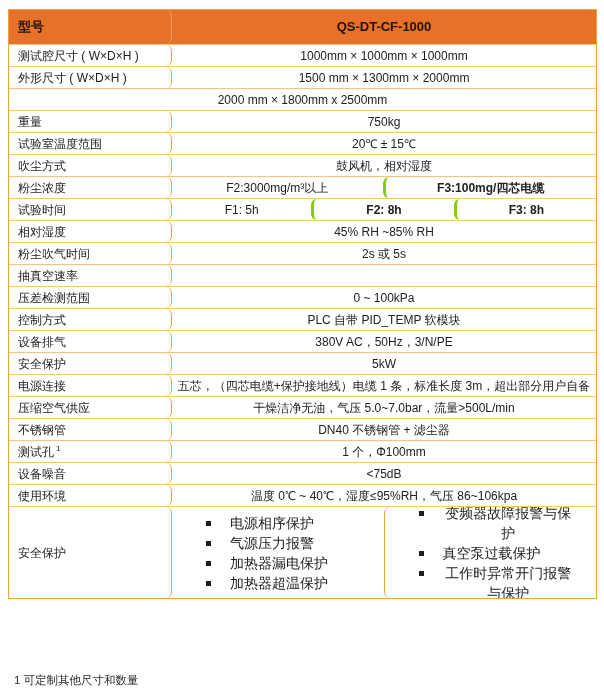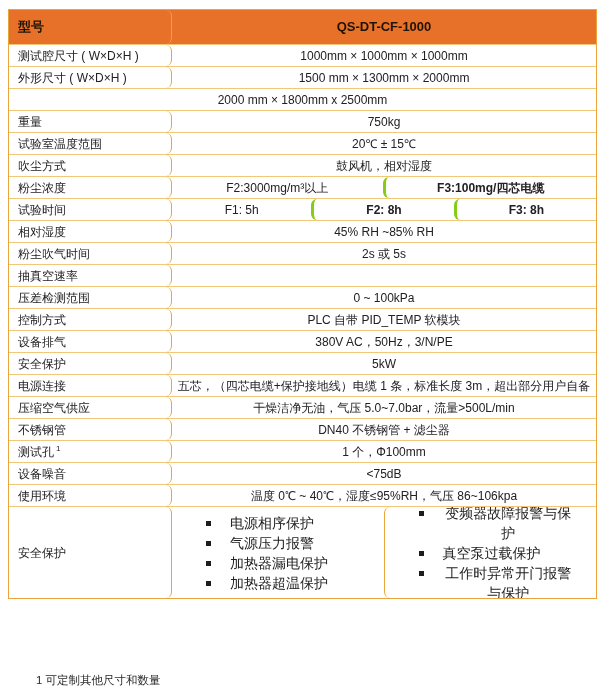--- a/index.html
+++ b/index.html
@@ -91,21 +91,20 @@
     width: 5px; height: 5px;
     background: #1d1d1d;
     flex: none;
     margin: 8px 19px 0 0;
   }
   .footnote {
     position: absolute;
     left: 14px; top: 673px;
     font-size: 11.5px;
     color: #2b2b2b;
-    margin-left: 22px;
   }
 </style>
 </head>
 <body>
 
 <div class="spec-table">
 
   <div class="row header">
     <div class="cell label">型号</div>
     <div class="cell value">QS-DT-CF-1000</div>

